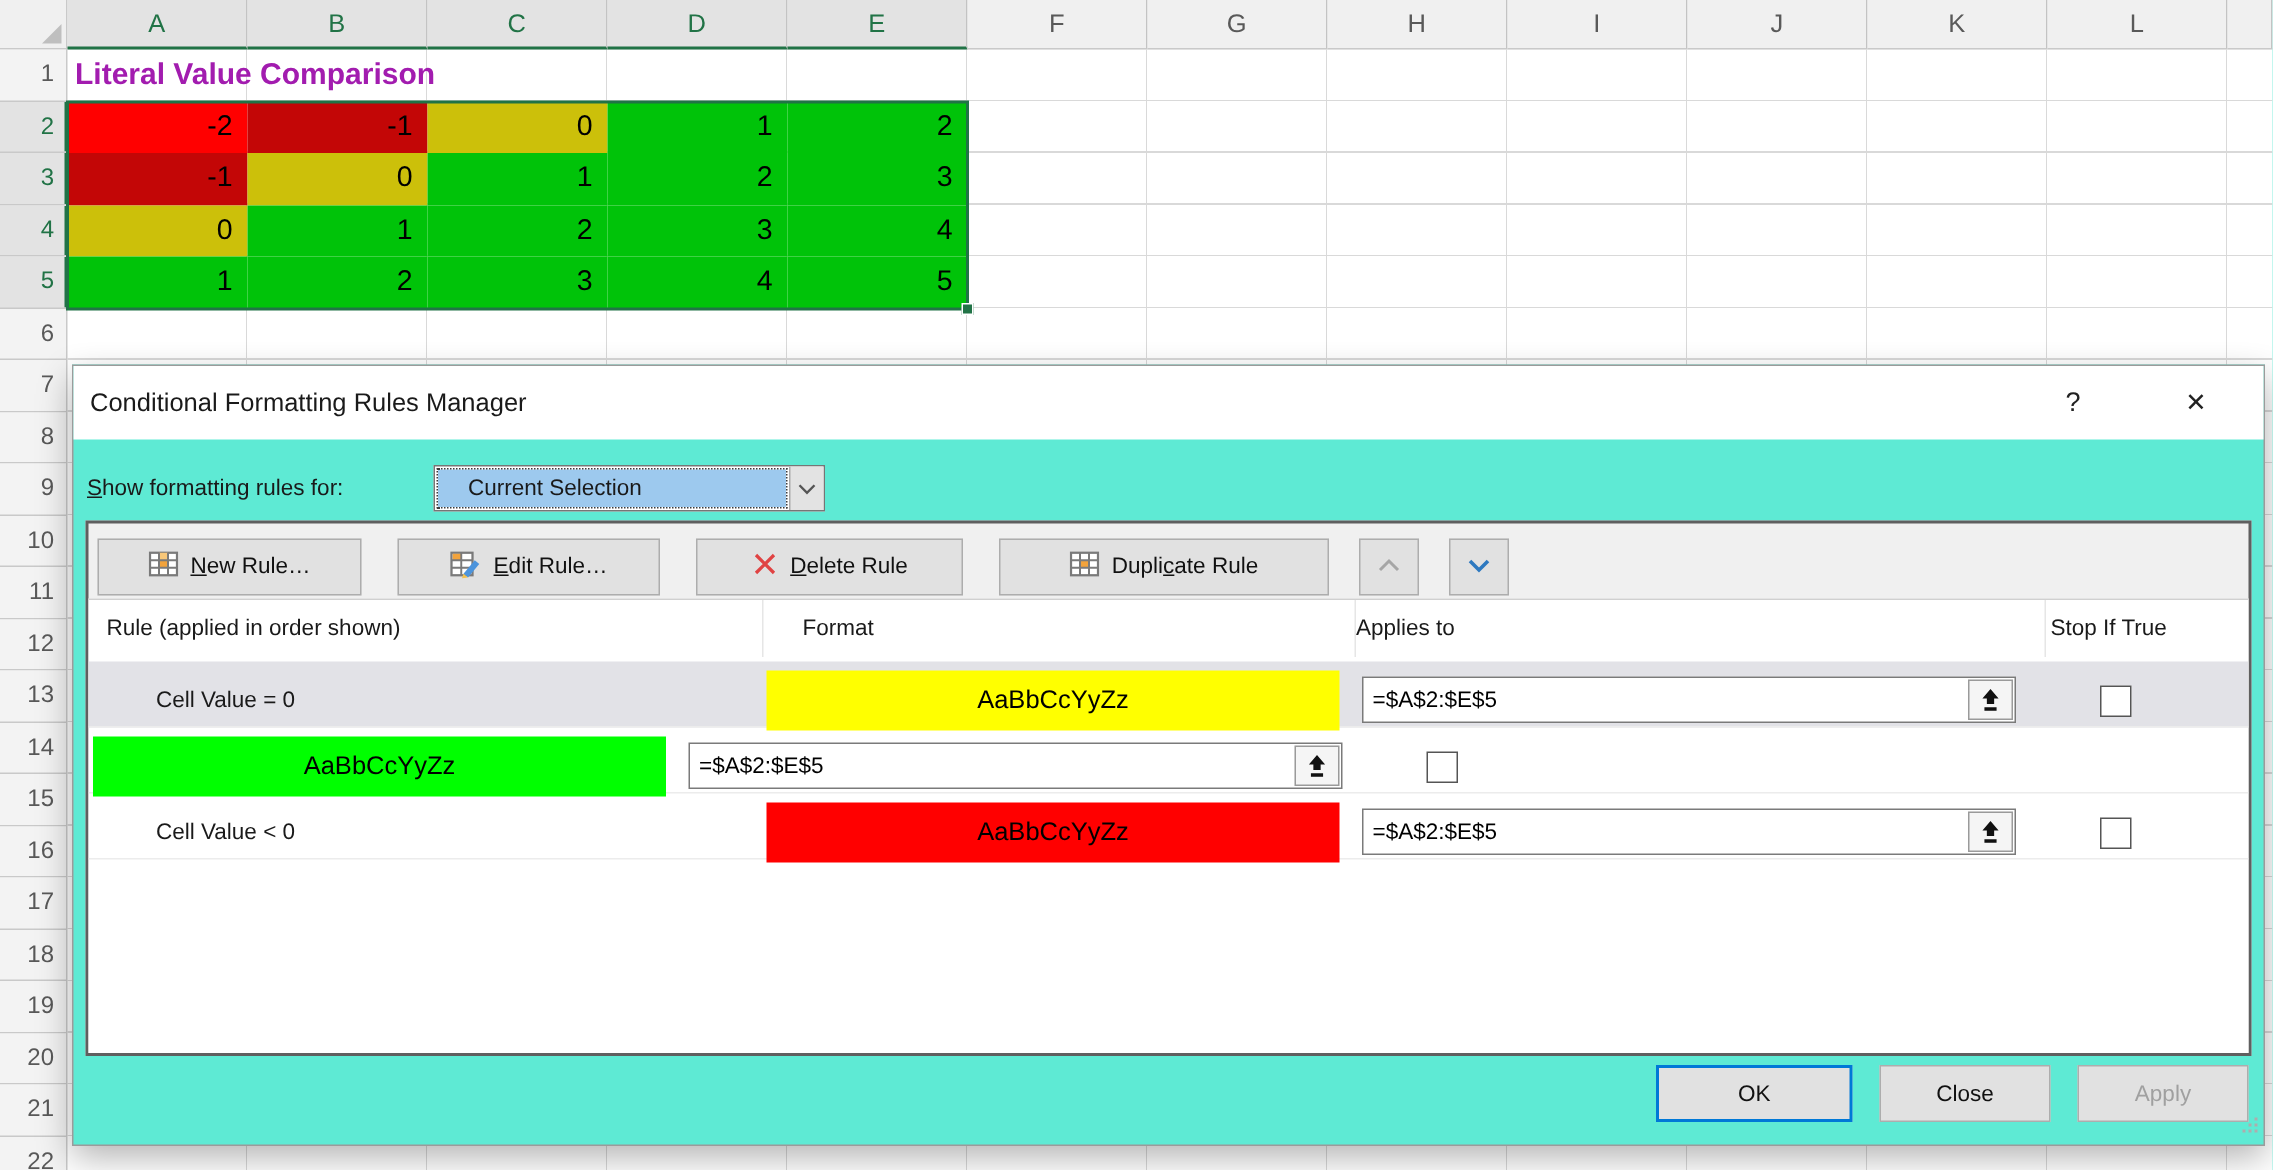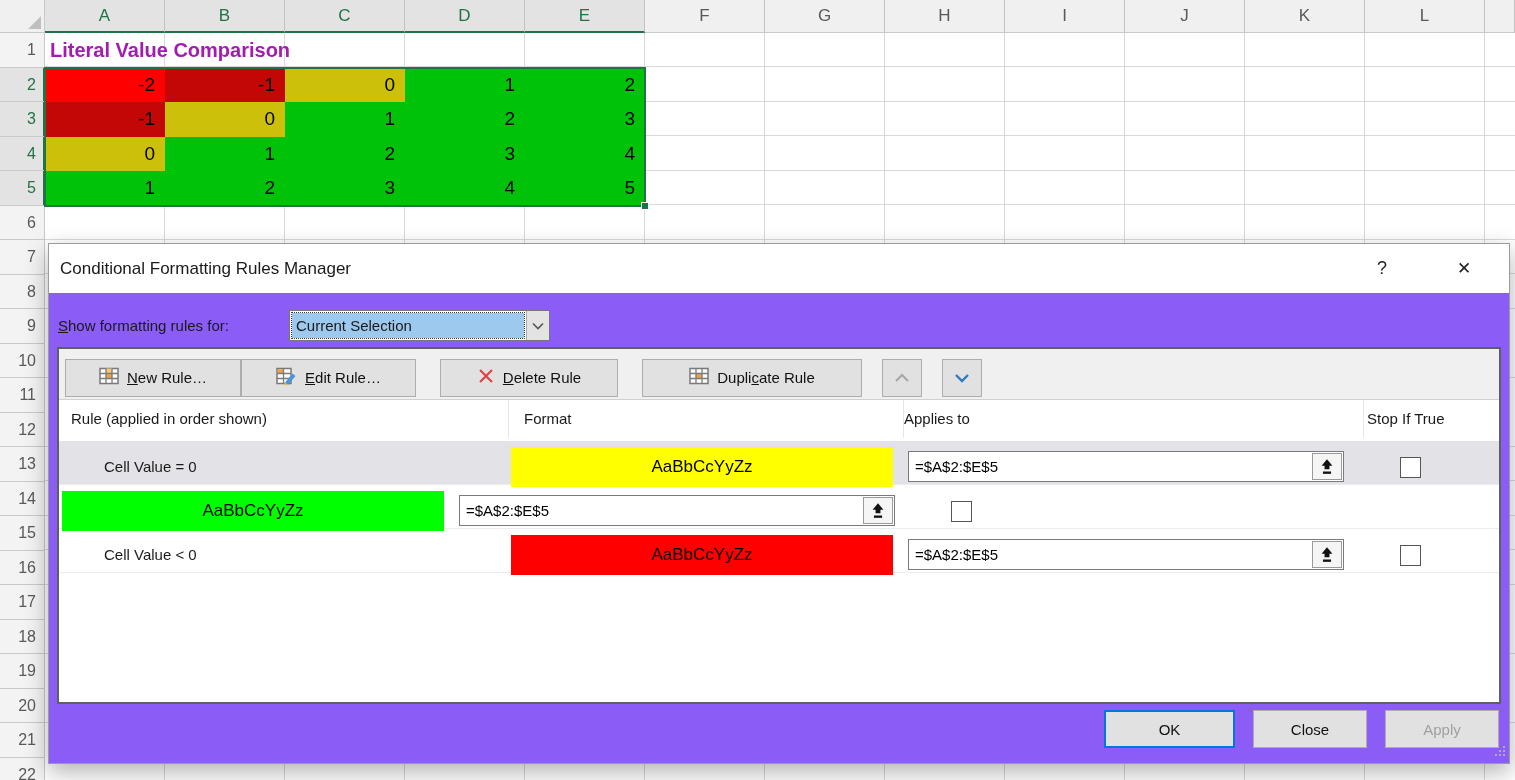--- a/index.html
+++ b/index.html
@@ -32,59 +32,59 @@
   .datagrid { position:absolute; left:45px; top:67.5px; display:grid; z-index:2;
               grid-template-columns:repeat(5,120px); grid-template-rows:repeat(4,34.5px); }
   .cell { text-align:right; padding-right:10px; line-height:34.5px; font-size:19px; color:#000; }
   .selection { position:absolute; left:44px; top:66.5px; width:602px; height:140px;
                border:2px solid #217346; z-index:3; pointer-events:none; }
   .fill-handle { position:absolute; right:-5px; bottom:-5px; width:8px; height:8px;
                  background:#217346; border:1.5px solid #fff; pointer-events:auto; }
 
   
   .dialog { position:absolute; left:48px; top:243px; width:1462px; height:521px;
-            background:#8b5cf6; border:1px solid #9B9B9B; box-shadow:0 8px 22px rgba(0,0,0,.30);
+            background:#5eead4; border:1px solid #9B9B9B; box-shadow:0 8px 22px rgba(0,0,0,.30);
             z-index:10; font-size:15px; color:#1a1a1a; }
   .titlebar { position:relative; height:49px; background:#fff; }
   .dlg-title { position:absolute; left:11px; top:0; line-height:49px; font-size:17px; color:#1a1a1a; }
   .cap-btn { position:absolute; top:0; height:49px; line-height:49px; width:30px; text-align:center;
              color:#222; cursor:default; }
   .cap-help { right:112px; font-size:18px; }
   .cap-close { right:30px; font-size:17px; font-weight:300; }
 
   .show-row { position:absolute; left:0; top:66px; width:100%; height:31px; }
   .show-lbl { position:absolute; left:9px; line-height:31px; }
   .combo { position:absolute; left:240px; top:0; width:261px; height:31px; background:#fff;
            border:1px solid #767676; display:flex; }
   .combo-text { flex:1; padding:2px; display:flex; }
   .combo-sel { flex:1; background:#9DC9EE; outline:1px dotted #3b3b3b; outline-offset:0;
-               padding-left:4px; line-height:25px; font-size:15px; }
+               padding-left:20px; line-height:25px; font-size:15px; }
   .combo-btn { width:23px; display:flex; align-items:center; justify-content:center;
                background:#E3E3E3; border-left:1px solid #ABABAB; }
 
   .rulesbox { position:absolute; left:8px; top:103px; width:1444px; height:357px;
               border:2px solid #5F5F5F; background:#F0F0F0; }
   .toolbar { display:flex; align-items:center; padding:7px 0 0 6px; height:50px; }
   .tb { height:38px; display:flex; align-items:center; justify-content:center; gap:8px;
         background:#E1E1E1; border:1px solid #ADADAD; font-size:15px; color:#111;
         font-family:inherit; }
-  .tb-new { width:176px; }
+  .tb-new { width:176px; margin-right:24px; }
   .tb-edit { width:175px; margin-right:24px; }
   .tb-del { width:178px; margin-right:24px; }
   .tb-dup { width:220px; margin-right:20px; }
   .tb-up { width:40px; margin-right:20px; }
   .tb-down { width:40px; }
   .tb u { text-decoration:underline; }
 
   .listarea { position:absolute; left:0; top:50px; right:0; bottom:0; background:#fff;
               border-top:1px solid #D0D0D0; overflow:hidden; }
   .lcols { display:flex; }
   .lh { height:38px; line-height:38px; font-size:15px; color:#1a1a1a; margin-bottom:3px; }
   .col-rule { width:449px; padding-left:12px; }
-  .col-format { width:395px; padding-left:15px; border-left:1px solid #E6E6E6; }
+  .col-format { width:395px; padding-left:26px; border-left:1px solid #E6E6E6; }
   .col-applies { width:460px; border-left:1px solid #E6E6E6; }
   .col-stop { flex:1; padding-left:3px; border-left:1px solid #E6E6E6; }
 
   .rrow { display:flex; height:44px; border-bottom:1px solid #ECECEC; }
   .rrow.sel { background:#E2E2E7; }
   .r-rule { width:449px; padding-left:45px; line-height:52px; font-size:15px; }
   .r-format { width:395px; }
   .swatch { margin:6px 0 0 3px; width:382px; height:40px; text-align:center; line-height:40px;
             font-size:17px; color:#000; }
   .r-applies { width:460px; }

